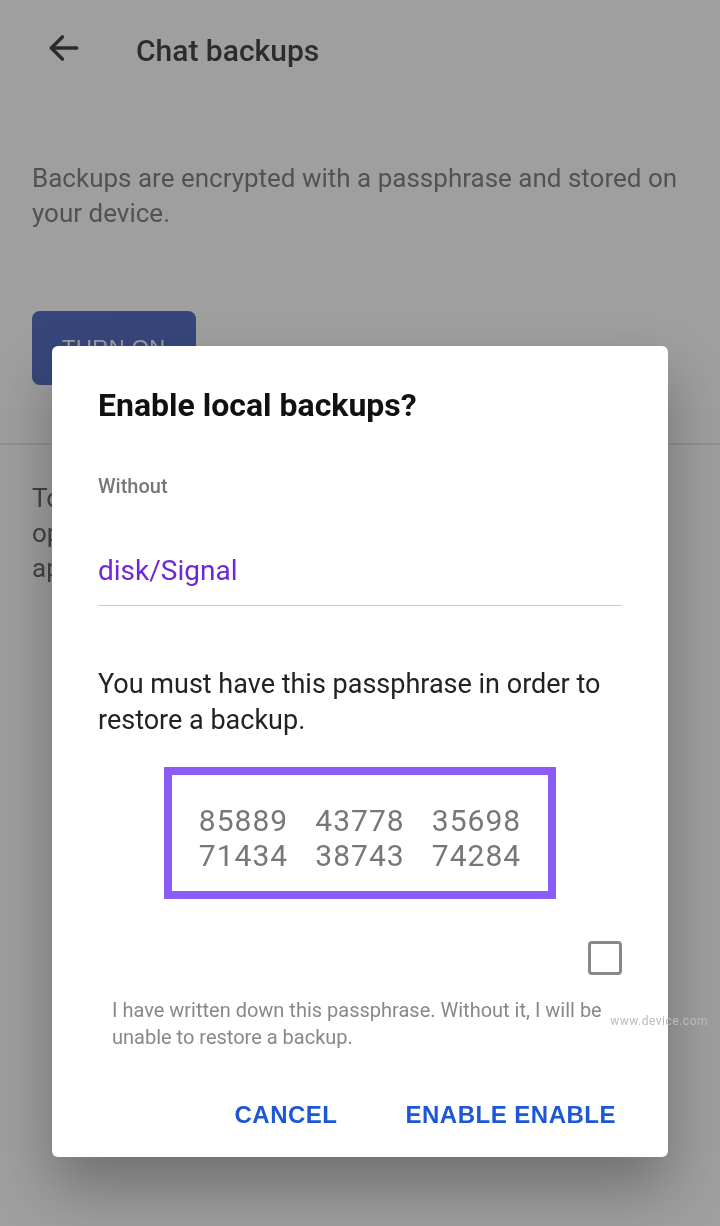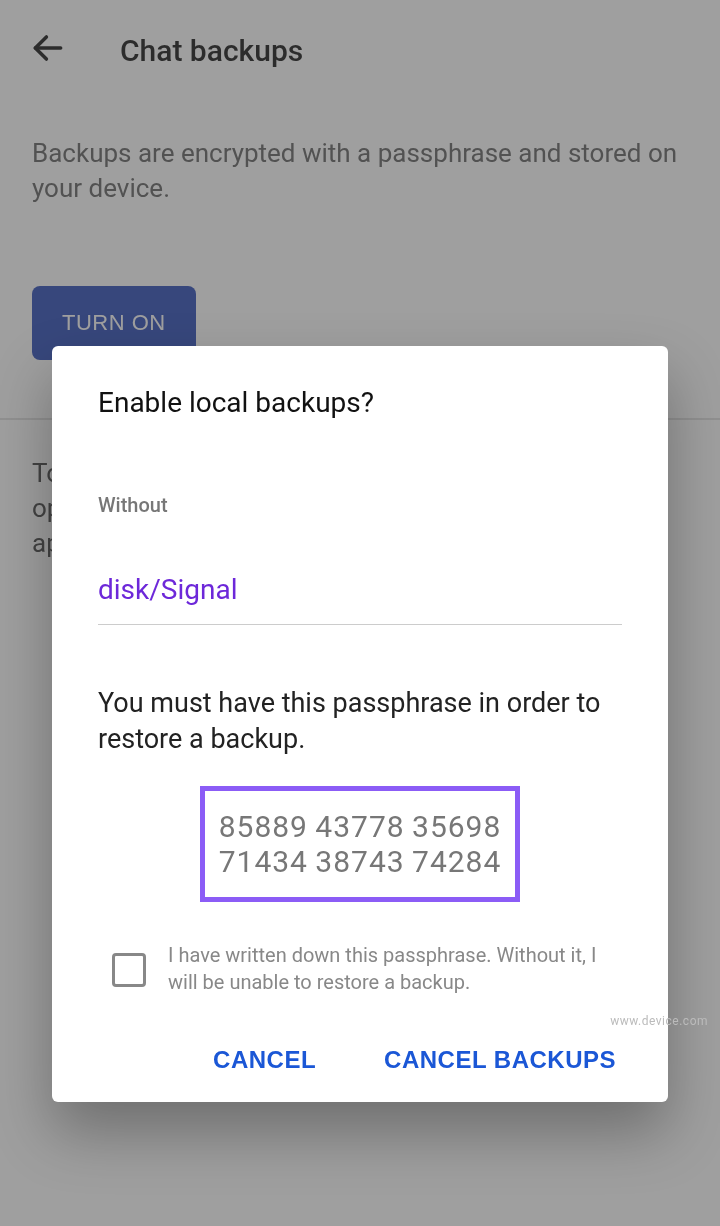--- a/index.html
+++ b/index.html
@@ -1,44 +1,44 @@
 <!DOCTYPE html>
 <html><head>
 <meta charset="utf-8">
 <style>
   * { box-sizing: border-box; margin: 0; padding: 0; }
   html, body { width: 720px; height: 1226px; overflow: hidden; font-family: Roboto, "Helvetica Neue", Arial, sans-serif; }
   body { background: #fff; position: relative; }
 
   
   .page { width: 720px; height: 1226px; background: #fff; position: absolute; top:0; left:0; }
-  .appbar { display:flex; align-items:center; height:100px; padding:0 24px; }
+  .appbar { display:flex; align-items:center; height:100px; padding:0 40px; }
   .appbar .back { width:48px; height:48px; display:flex; align-items:center; justify-content:center; color:#000; }
   .appbar .title { font-size:30px; font-weight:500; color:#000; margin-left:48px; }
   .content { padding: 36px 32px 0 32px; }
-  .desc { font-size:26px; color:#555; line-height:1.35; }
+  .desc { font-size:26px; color:#555; line-height:1.35;margin-top:25px; }
   .turnon-wrap { margin-top:80px; padding-left:0; }
   .turnon { background:#1a3db2; color:#fff; border:none; border-radius:8px; font-size:22px; font-weight:400; letter-spacing:0.5px; padding:24px 30px; }
   .sep { height:2px; background:#ddd; margin-top:58px; width:100%; }
   .extra { padding:36px 32px 0 32px; font-size:26px; color:#333; line-height:1.35; }
   .extra .link { color:#1b57d6; text-decoration:underline; }
 
   
   .scrim { position:absolute; inset:0; background:rgba(80,80,80,0.55); }
 
   
   .dialog { position:absolute; left:52px; top:346px; width:616px; background:#fff; border-radius:6px; padding:40px 46px 28px 46px; box-shadow:0 30px 60px rgba(0,0,0,0.3); }
-  .dlg-title { font-size:28px; font-weight:400; color:#111; margin-bottom:74px; }
+  .dlg-title { font-size:32px; font-weight:700; color:#111; margin-bottom:50px; }
   .dlg-sublabel { font-size:20px; color:#777; font-weight:500; margin-bottom:56px; }
   .dlg-folder { font-size:28px; color:#6d28d9; padding-bottom:18px; border-bottom:1px solid #ccc; }
   .dlg-instr { margin-top:60px; font-size:27px; color:#222; line-height:1.35; }
-  .passbox { margin:28px auto 0 auto; width:320px; border:5px solid #8b5cf6; padding:18px 10px 18px 10px; }
+  .passbox { margin:28px auto 0 auto; width:392px; border:8px solid #8b5cf6; padding:28px 10px 18px 10px; }
   .passrow { display:flex; justify-content:space-evenly; }
   .passcode { font-size:30px; color:#777; letter-spacing:1px; text-align:center; width:110px; }
-  .confirm-row { display:flex; align-items:center; margin-top:40px; gap:22px; padding-left:14px; }
+  .confirm-row { display:flex; align-items:flex-end; margin-top:40px; gap:22px; padding-left:14px;flex-direction:column; }
   .checkbox { width:34px; height:34px; border:3px solid #888; border-radius:4px; flex:0 0 auto; margin-top:2px; background:#fff; }
   .confirm-text { font-size:20px; color:#888; line-height:1.35; }
   .dlg-actions { display:flex; justify-content:flex-end; gap:68px; margin-top:50px; padding-right:6px; }
   .dlg-btn { background:none; border:none; color:#1b57d6; font-size:24px; font-weight:600; letter-spacing:0.5px; }
 
   .watermark { position:absolute; right:12px; bottom:198px; font-size:12px; color:#bbb; letter-spacing:0.5px; }
 </style>
 </head>
 <body>
 
@@ -88,17 +88,17 @@
     </div>
   </div>
 
   <div class="confirm-row">
     <div class="checkbox"></div>
     <div class="confirm-text">I have written down this passphrase. Without it, I will be unable to restore a backup.</div>
   </div>
 
   <div class="dlg-actions">
     <button class="dlg-btn">CANCEL</button>
-    <button class="dlg-btn">CANCEL BACKUPS</button>
+    <button class="dlg-btn">ENABLE ENABLE</button>
   </div>
 </div>
 
 <div class="watermark">www.device.com</div>
 
 </body></html>

